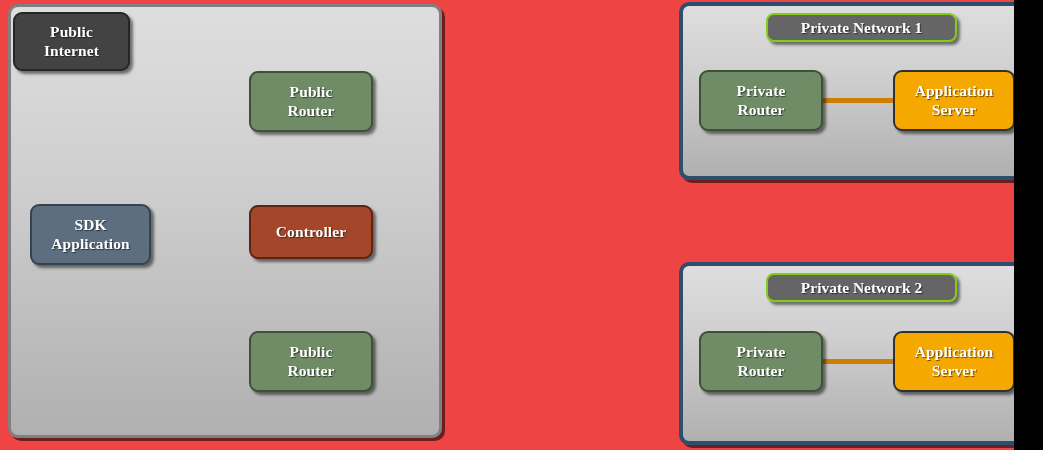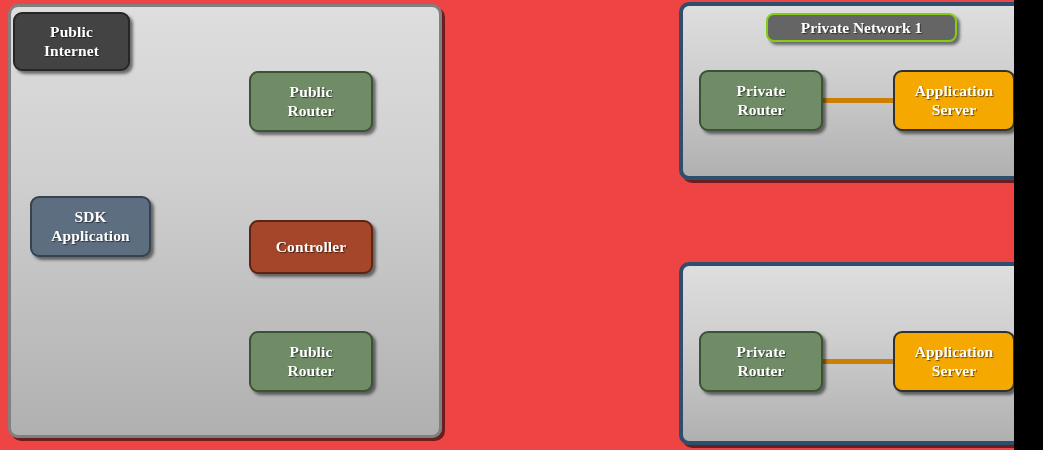--- a/index.html
+++ b/index.html
@@ -89,42 +89,43 @@
 <div id="canvas">
 
   <div class="zone public-zone" style="left:8px; top:4px; width:434px; height:434px;"></div>
 
   <div class="node dark" style="left:13px; top:12px; width:117px; height:59px;">Public
 Internet</div>
 
   <div class="node green" style="left:249px; top:71px; width:124px; height:61px;">Public
 Router</div>
 
-  <div class="node slate" style="left:30px; top:196px; width:121px; height:61px;">SDK
+  <div class="node slate" style="left:30px; top:204px; width:121px; height:61px;">SDK
 Application</div>
 
-  <div class="node rust" style="left:249px; top:220px; width:124px; height:54px;">Controller</div>
+  <div class="node rust" style="left:249px; top:205px; width:124px; height:54px;">Controller</div>
 
   <div class="node green" style="left:249px; top:331px; width:124px; height:61px;">Public
 Router</div>
 
   <div class="zone private-zone" style="left:679px; top:2px; width:356px; height:178px;"></div>
 
   <div class="zone-title" style="left:766px; top:13px; width:191px; height:29px;">Private Network 1</div>
 
   <div class="link" style="left:812px; top:98px; width:92px;"></div>
 
   <div class="node green" style="left:699px; top:70px; width:124px; height:61px;">Private
 Router</div>
 
   <div class="node amber" style="left:893px; top:70px; width:122px; height:61px;">Application
 Server</div>
 
   <div class="zone private-zone" style="left:679px; top:262px; width:356px; height:183px;"></div>
 
+  <div class="zone-title" style="left:766px; top:273px; width:191px; height:29px;">Private Network 2</div>
 
   <div class="link" style="left:812px; top:359px; width:92px;"></div>
 
   <div class="node green" style="left:699px; top:331px; width:124px; height:61px;">Private
 Router</div>
 
   <div class="node amber" style="left:893px; top:331px; width:122px; height:61px;">Application
 Server</div>
 
 </div>

